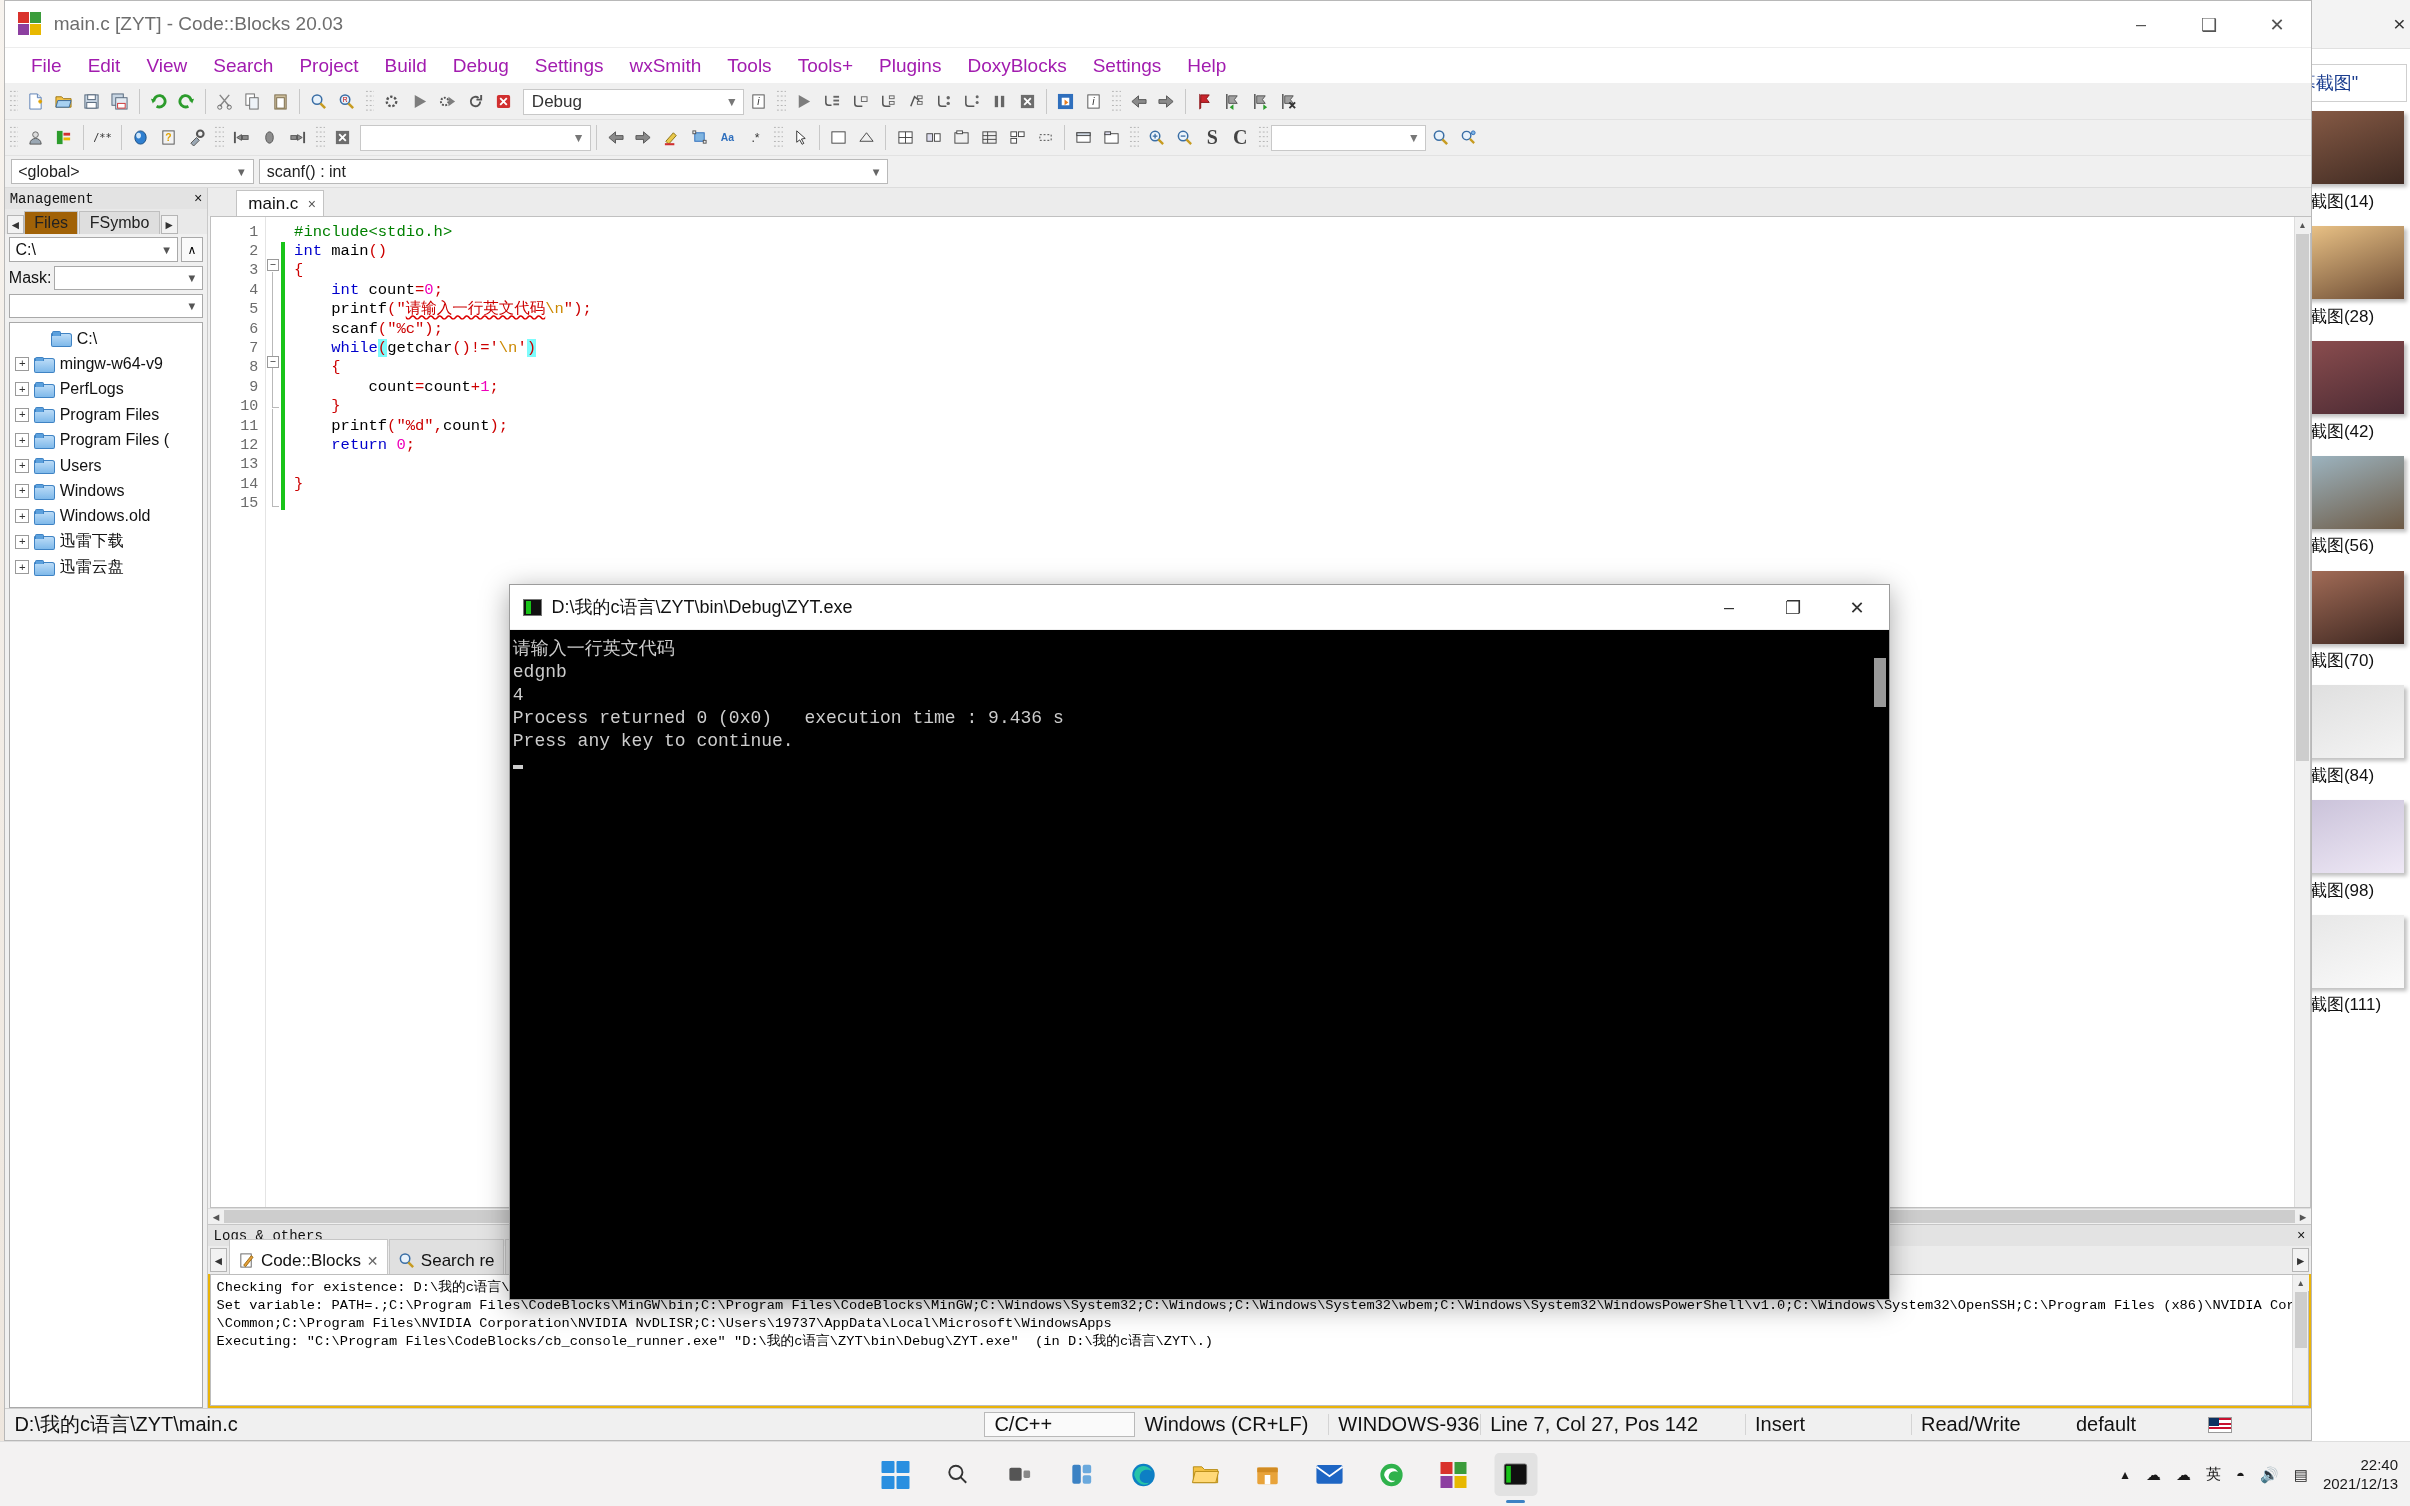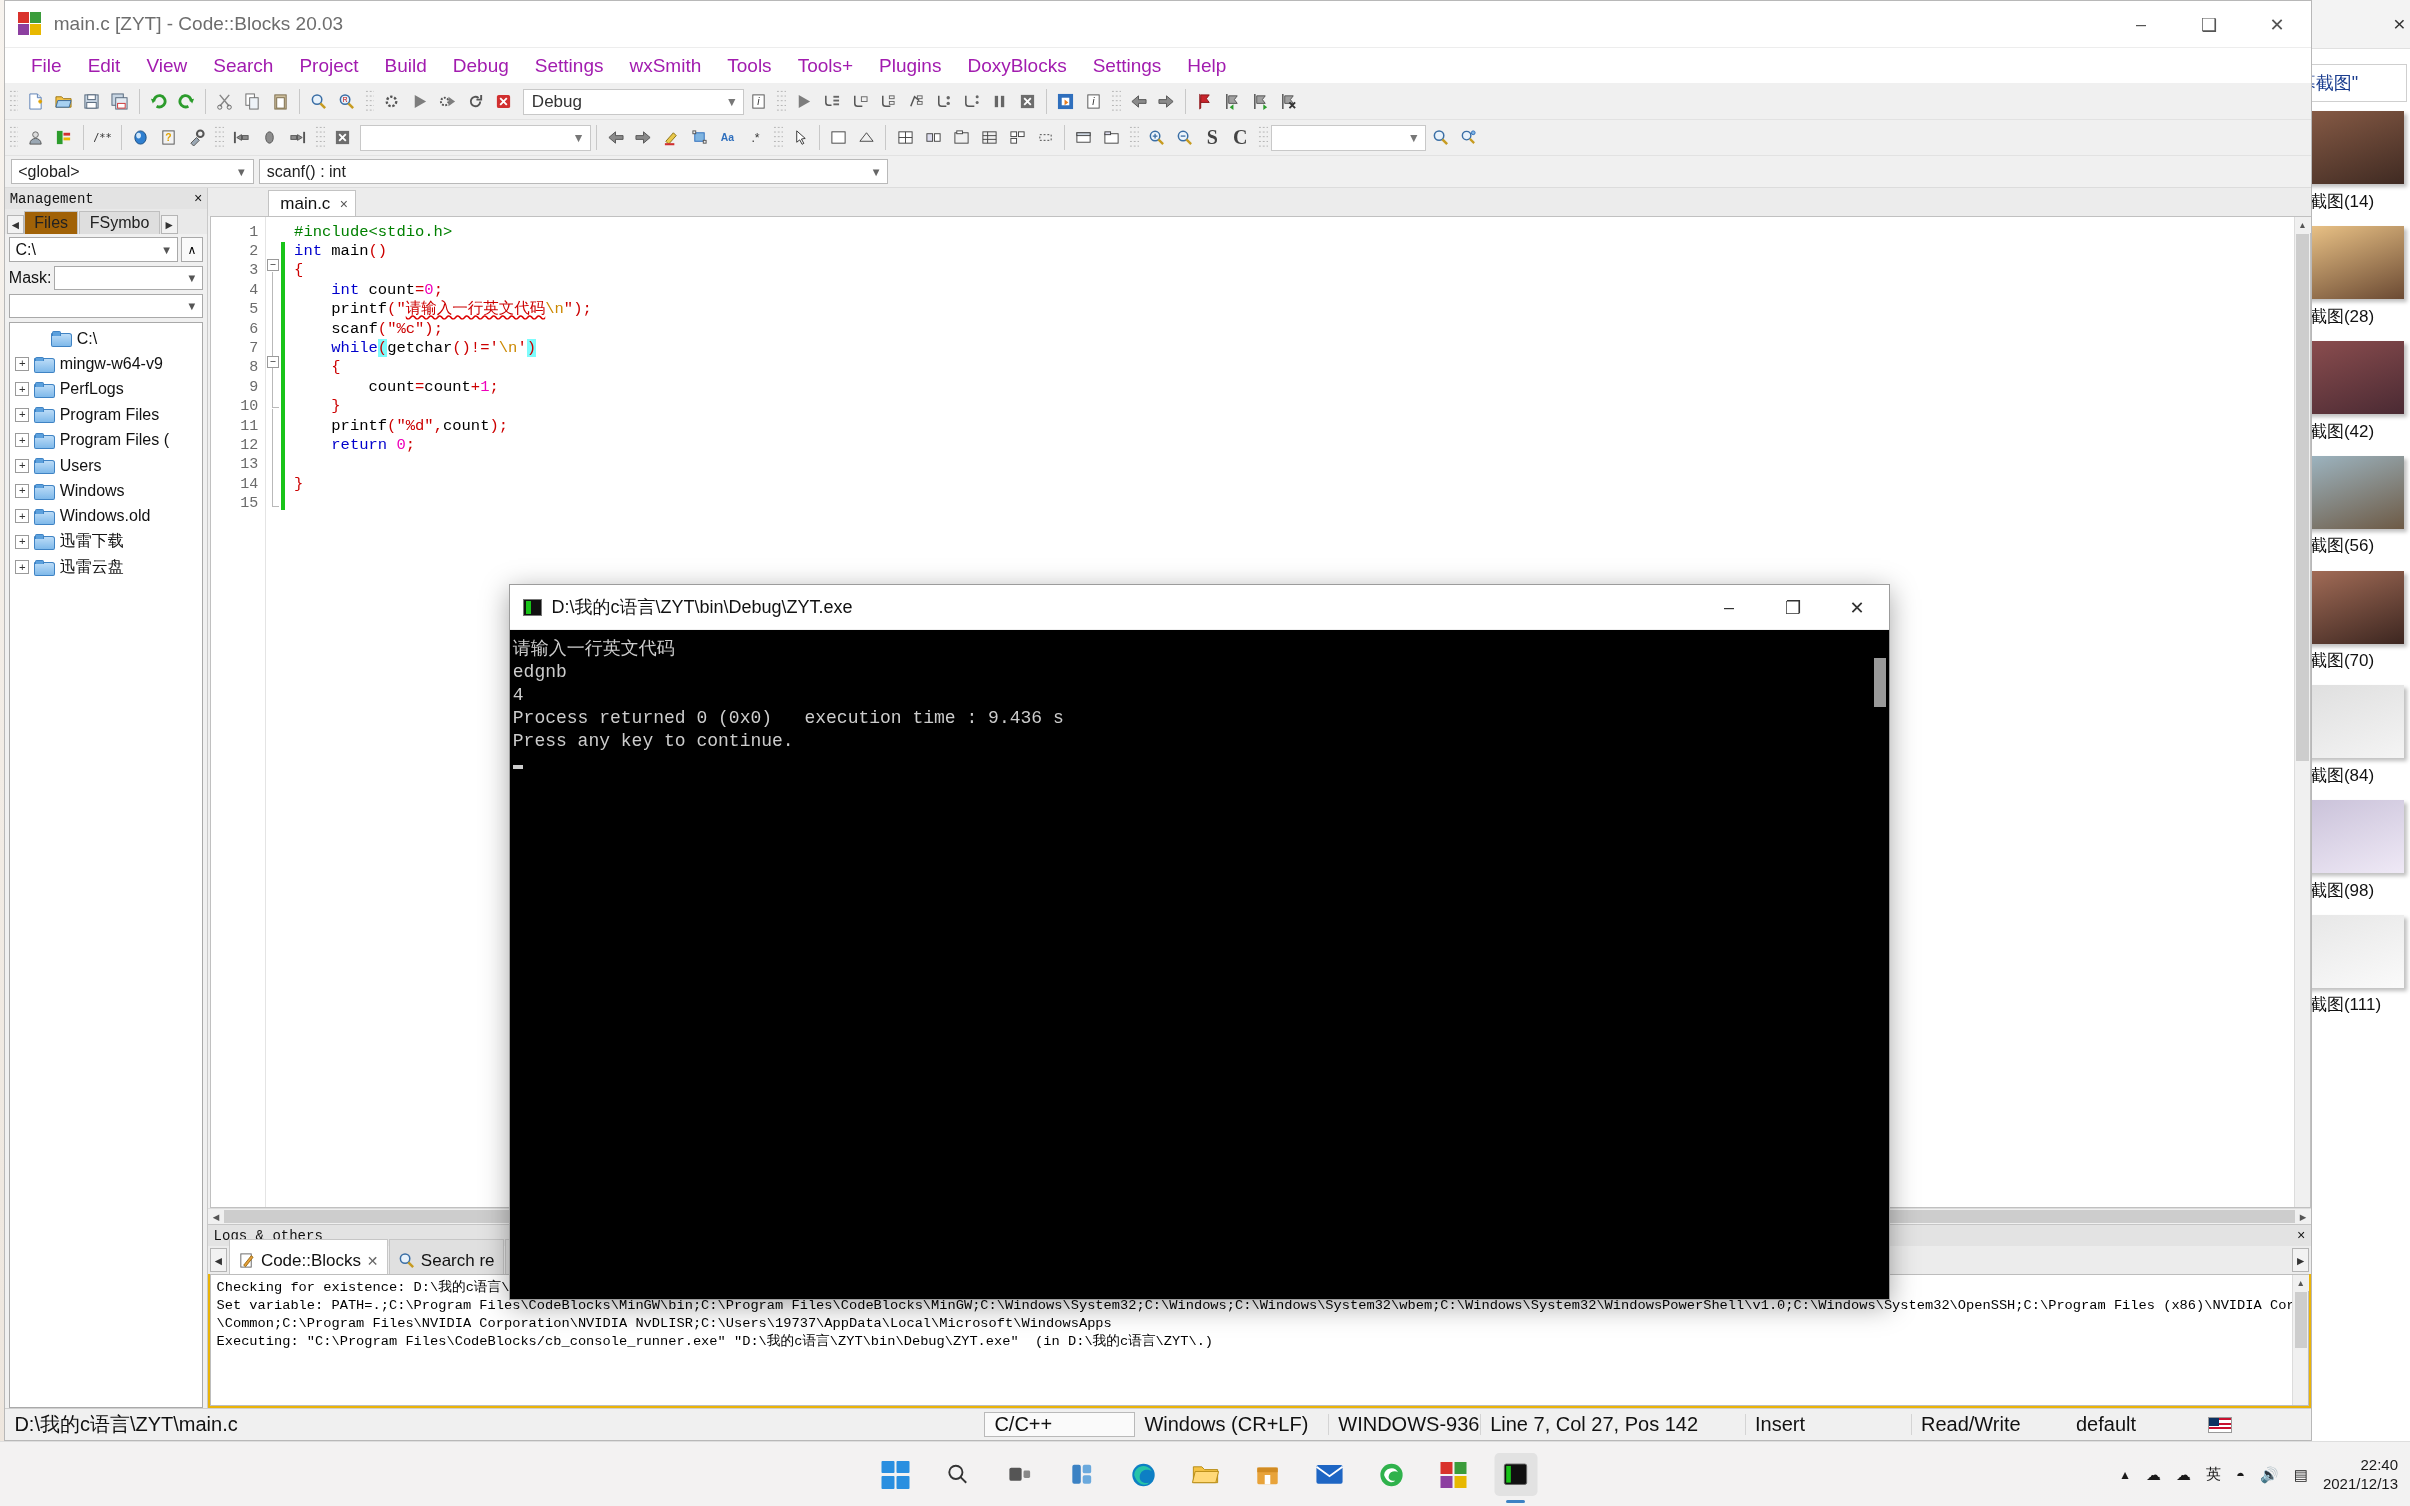--- a/index.html
+++ b/index.html
@@ -133,21 +133,21 @@
   .folder-ico { width:20px; height:15px; margin-right:5.6px; flex:none; position:relative; }
   .folder-ico:before{content:"";position:absolute;left:0;top:1.9px;width:19px;height:12.2px;
      background:linear-gradient(#bcdcf7,#7fb9ea); border:0.9px solid #3f83c4; border-radius:0.9px 2.8px 1.9px 1.9px;}
   .folder-ico:after{content:"";position:absolute;left:0.9px;top:0px;width:7.5px;height:3.8px;
      background:#5ba0dd;border:0.9px solid #3f83c4;border-bottom:none;border-radius:1.9px 1.9px 0 0;}
 
   
   #editor-col { flex:1; display:flex; flex-direction:column; min-width:0; background:#f0f0f0; }
   #ed-tabs { height:28px; background:#ececec; display:flex; align-items:flex-end; padding-left:28px; }
   .ed-tab { height:26px; background:#fff; border:0.9px solid #c3c3c3; border-bottom:none;
-            display:flex; align-items:center; padding:0 7.5px 0 11.3px; font-size:17px; color:#111; gap:9.4px;margin-left:32px; }
+            display:flex; align-items:center; padding:0 7.5px 0 11.3px; font-size:17px; color:#111; gap:9.4px; }
   .ed-tab .x { font-size:14px; color:#555; }
   #ed-wrap { flex:1; display:flex; min-height:0; border:0.9px solid #c0c0c0; background:#fff;
              margin:0 0 0 1.9px; position:relative; }
   #gutter { width:55px; background:#ffffff; border-right:0.9px solid #e4e4e4;
             padding-top:5.6px; text-align:right; }
   .gl { height:19.4px; font-family:"Liberation Mono", monospace; font-size:15px; color:#6b6b6b;
         padding-right:6.6px; line-height:19.4px; }
   #fold-col { width:15px; background:#fff; position:relative; padding-top:5.6px; }
   .fold-box { width:12.2px; height:12.2px; border:0.9px solid #9a9a9a; background:#fff;
               position:absolute; left:0.9px; display:flex; align-items:center; justify-content:center;

